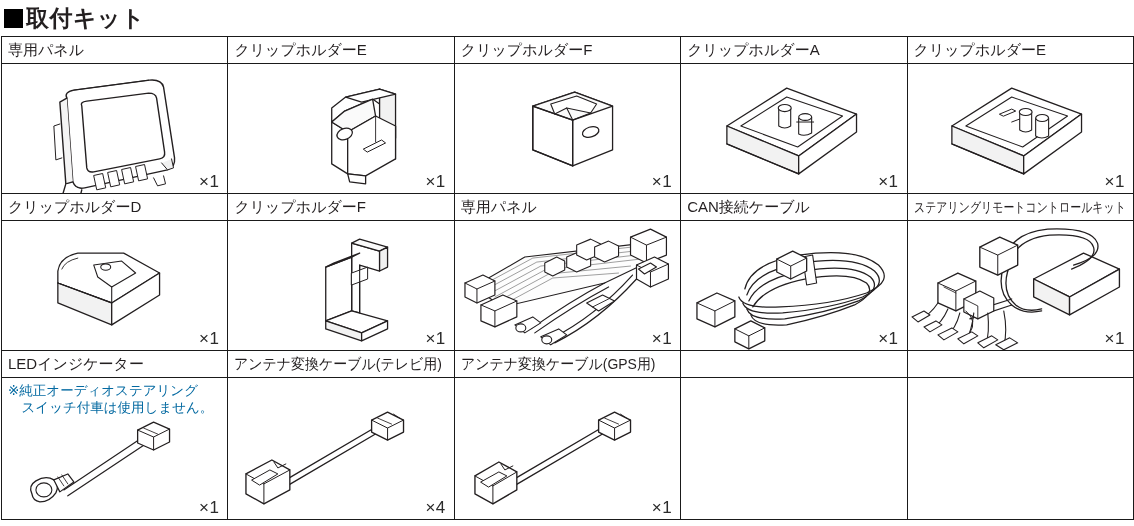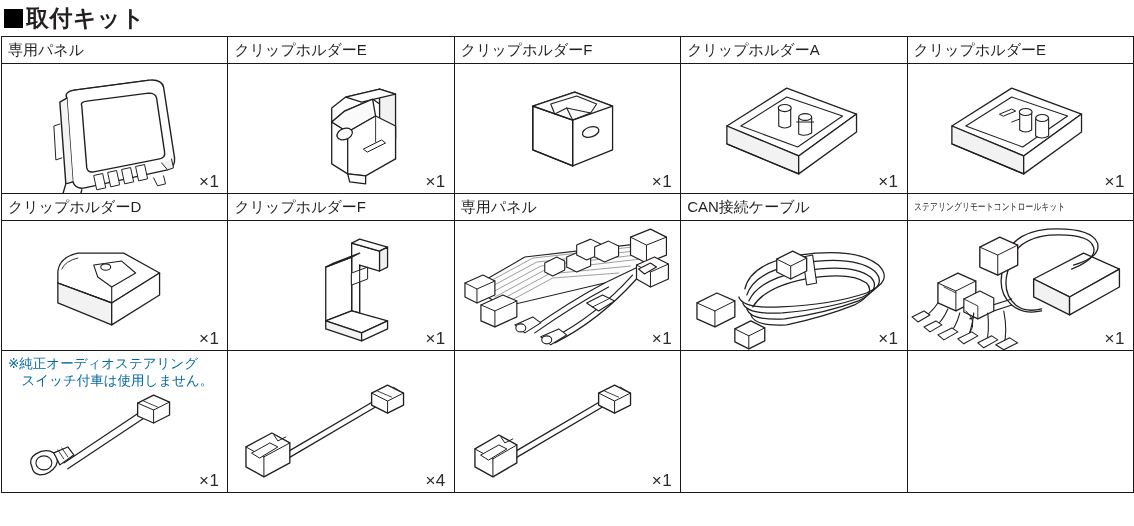--- a/index.html
+++ b/index.html
@@ -57,21 +57,21 @@
 
   .label-cell {
     height: 26px;
     padding: 2px 0 0 6px;
     font-size: 15px;
     line-height: 22px;
     white-space: nowrap;
     overflow: hidden;
   }
   .label-cell.condensed {
-    font-size: 10px;
+    font-size: 14px;
     transform-origin: left center;
   }
   .label-cell .lbl-inner { display: inline-block; }
   .label-cell.condensed .lbl-inner {
     transform: scaleX(0.78);
     transform-origin: left center;
     letter-spacing: 0px;
   }
   .label-cell.semi .lbl-inner {
     transform: scaleX(0.93);
@@ -478,20 +478,37 @@
               <path d="M88 124 L102 117 L110 122 L96 129 Z" fill="#fff" stroke-width="1.1"></path>
 
               <path d="M58 90 Q70 100 62 112" stroke-width="1"></path>
             </svg>
           </div>
           <span class="qty">×1</span>
         </div>
       </td>
     </tr>
 
+    <tr>
+      <td>
+            <div class="label-cell"><span class="lbl-inner">LEDインジケーター</span></div>
+          </td>
+      <td>
+            <div class="label-cell semi"><span class="lbl-inner">アンテナ変換ケーブル(テレビ用)</span></div>
+          </td>
+      <td>
+            <div class="label-cell semi"><span class="lbl-inner">アンテナ変換ケーブル(GPS用)</span></div>
+          </td>
+      <td>
+            <div class="label-cell"><span class="lbl-inner"></span></div>
+          </td>
+      <td>
+            <div class="label-cell"><span class="lbl-inner"></span></div>
+          </td>
+    </tr>
 
     <tr>
 
       <td>
         <div class="item-cell row3">
           <div class="note">※純正オーディオステアリング
 　スイッチ付車は使用しません。</div>
           <div class="art">
             <svg viewBox="0 0 226 141" fill="none" stroke="#231f20" stroke-width="1.25" stroke-linejoin="round" stroke-linecap="round">
 

